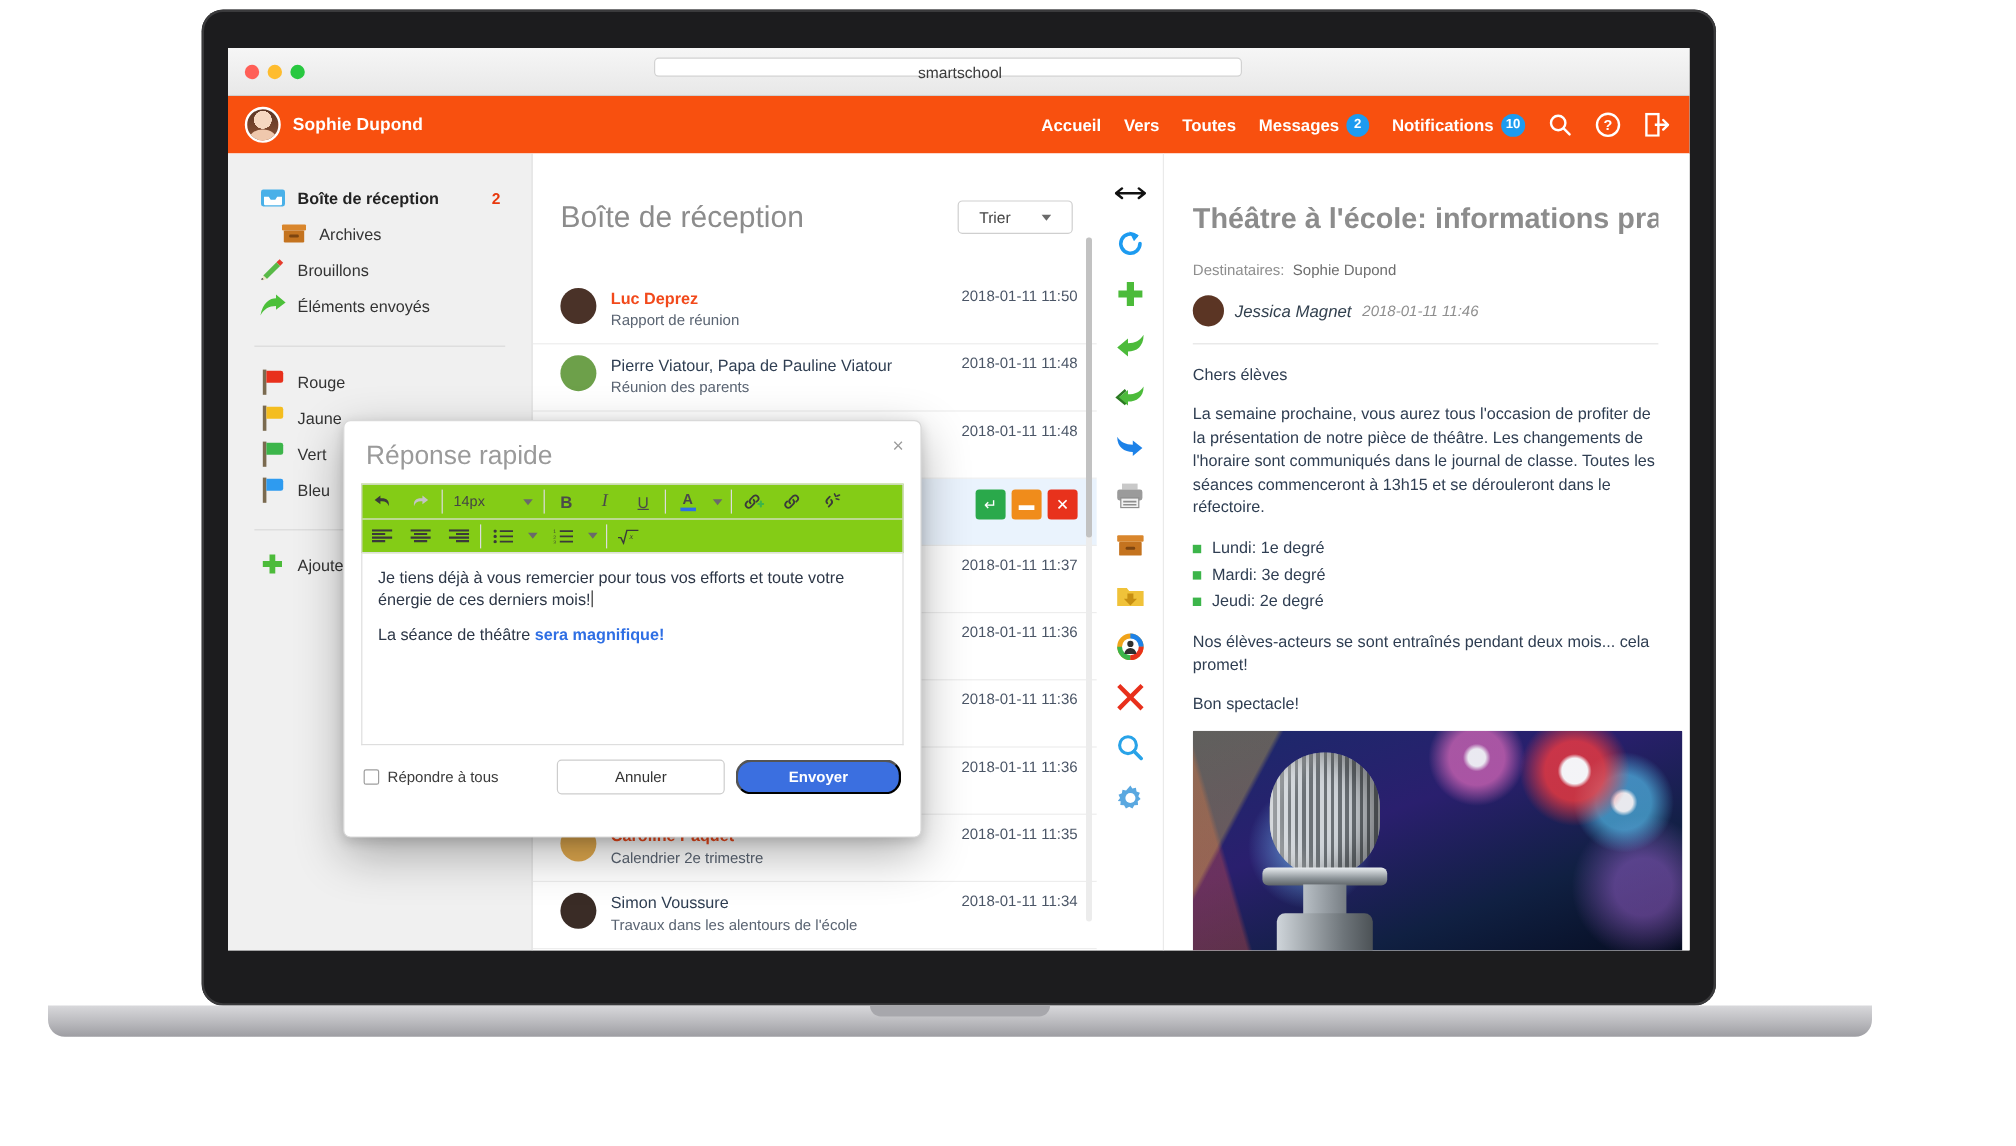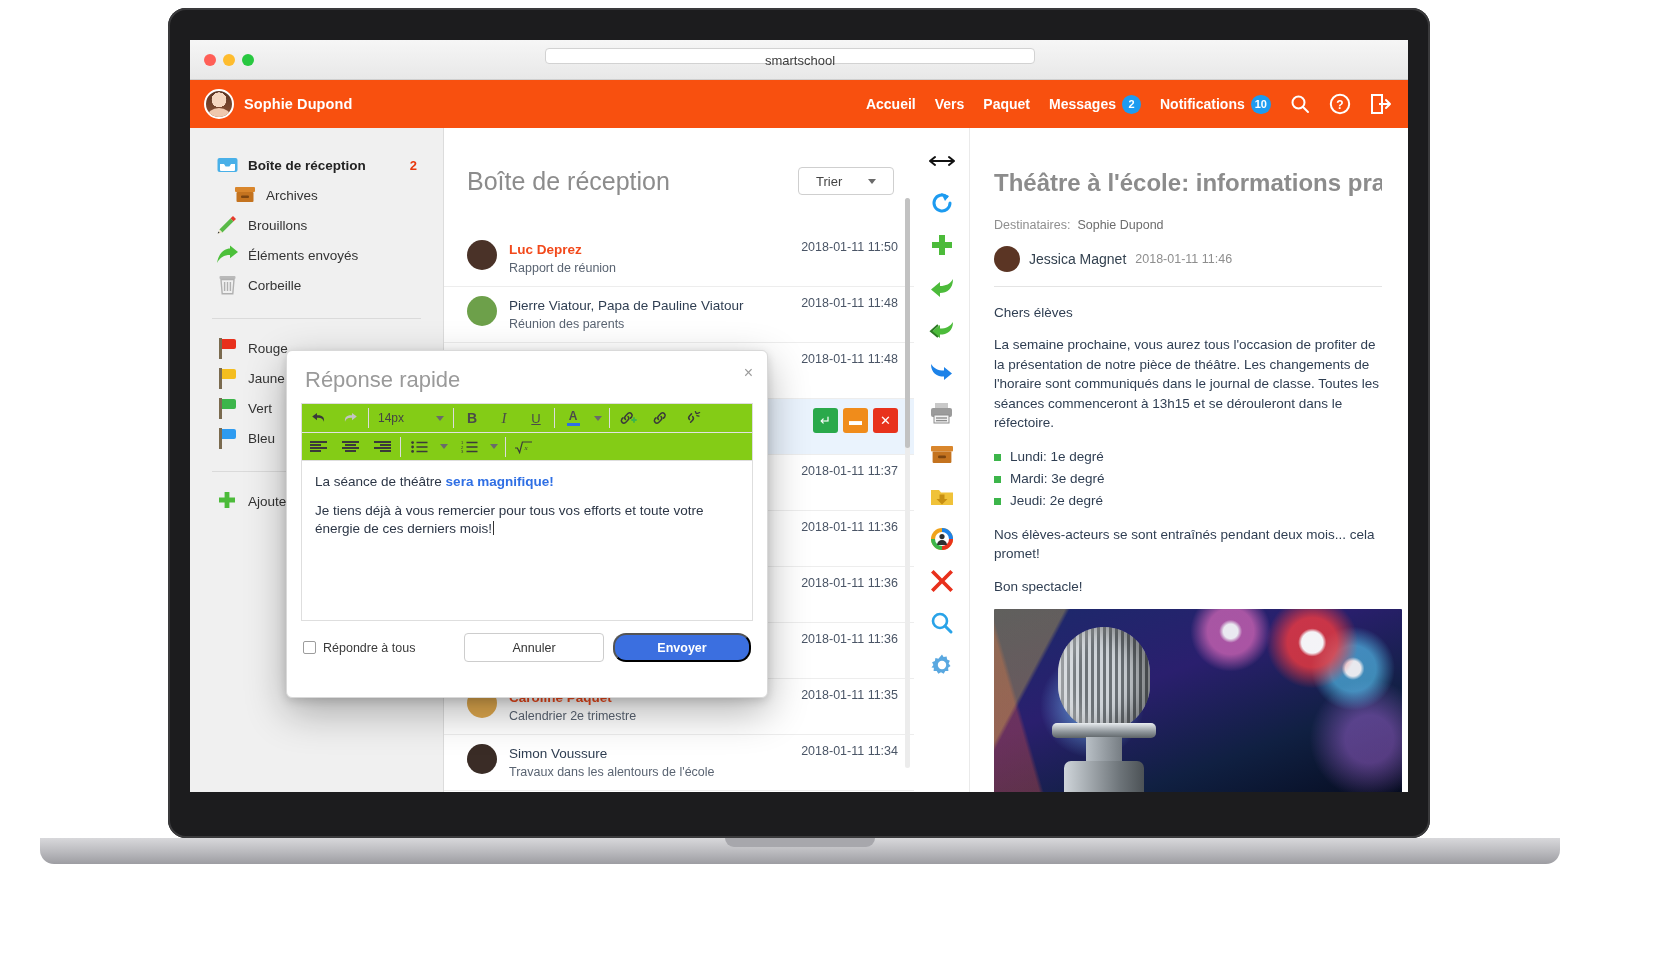--- a/index.html
+++ b/index.html
@@ -141,21 +141,21 @@
   .rail { position:absolute; left:724px; top:0; width:56px; height:664px; background:#fff;
           border-right:1px solid #eaeaea; display:flex; flex-direction:column;
           align-items:center; padding-top:18px; gap:12px; }
   .rail .ri { width:30px; height:30px; display:flex; align-items:center; justify-content:center; font-size:19px; }
 
   
   .detail { position:absolute; left:780px; top:0; right:0; height:664px; background:#fff; padding:20px 26px 0 24px; overflow:hidden; }
   .d-title { font-size:24px; color:#8c8c8c; line-height:30px; white-space:nowrap; overflow:hidden; }
   .d-recip { font-size:12.5px; color:#8e8e8e; margin-top:4px; }
   .d-recip b { color:#6d6d6d; font-weight:normal; }
-  .d-from { display:flex; align-items:center; gap:9px; margin-top:14px; padding-bottom:14px; border-bottom:1px solid #e4e4e4; }
+  .d-from { display:flex; align-items:center; gap:9px; margin-top:14px; padding-bottom:14px; border-bottom:1px solid #e4e4e4;font-style:italic; }
   .d-from .nm { font-size:14px; color:#33414f; }
   .d-from .dt { font-size:12.5px; color:#8e8e8e; }
   .d-body { font-size:13.5px; color:#2f3e52; line-height:19.5px; padding-top:16px; }
   .d-body p { margin:0 0 13px 0; }
   .d-ul { list-style:none; margin:0 0 13px 0; padding:0; }
   .d-ul li { position:relative; padding-left:16px; line-height:22px; }
   .d-ul li:before { content:""; position:absolute; left:0; top:8px; width:7px; height:7px; background:#3cb54a; }
   .photo {
     width:408px; height:186px; margin-top:3px; border-radius:1px; position:relative; overflow:hidden;
     background:
@@ -238,21 +238,21 @@
       <span class="user-name">Sophie Dupond</span>
 
       <nav class="nav">
         <a href="#">
           <span>Accueil</span>
         </a>
         <a href="#">
           <span>Vers</span>
         </a>
         <a href="#">
-          <span>Paquet</span>
+          <span>Toutes</span>
         </a>
         <a href="#">
           <span>Messages</span>
           <span class="badge">2</span>
         </a>
         <a href="#">
           <span>Notifications</span>
           <span class="badge">10</span>
         </a>
         <span class="icon-btn">
@@ -317,32 +317,20 @@
 
         <div class="side-item">
           <span class="ico">
             <svg width="23" height="20" viewBox="0 0 23 20">
               <path d="M1 18 C3 7 9 3.5 14 3.5 V0.5 L22 7 L14 13.2 V10 C8 10 4 12.5 1 18 z" fill="#4cc03a"></path>
             </svg>
           </span>
           <span class="lbl">Éléments envoyés</span>
         </div>
 
-        <div class="side-item">
-          <span class="ico">
-            <svg width="19" height="20" viewBox="0 0 19 20">
-              <rect x="1.5" y="1" width="16" height="3" rx="1" fill="#b9b9b9"></rect>
-              <path d="M3 4.5 h13 l-1.2 14.2H4.2z" fill="none" stroke="#b0b0b0" stroke-width="1.4"></path>
-              <line x1="6.6" y1="7" x2="6.6" y2="16" stroke="#b0b0b0" stroke-width="1.4"></line>
-              <line x1="9.5" y1="7" x2="9.5" y2="16" stroke="#b0b0b0" stroke-width="1.4"></line>
-              <line x1="12.4" y1="7" x2="12.4" y2="16" stroke="#b0b0b0" stroke-width="1.4"></line>
-            </svg>
-          </span>
-          <span class="lbl">Corbeille</span>
-        </div>
 
         <div class="side-sep"></div>
 
         <div class="side-item">
           <span class="ico">
             <span class="flag">
                 <span class="pole"></span>
                 <span class="cloth" style="background:#e8301c"></span>
               </span>
           </span>
@@ -692,22 +680,22 @@
             <span class="tb-btn">
               <svg width="20" height="14" viewBox="0 0 20 14">
                   <path d="M1 8 L3.4 8 L5.6 12.6 L8.4 2 H18" fill="none" stroke="#3a3a3a" stroke-width="1.2"></path>
                   <text x="10.5" y="9.5" font-size="7" font-style="italic" fill="#3a3a3a" font-family="Liberation Serif, serif">x</text>
                 </svg>
             </span>
           </div>
         </div>
 
         <div class="m-editor">
+          <p><span>Je tiens déjà à vous remercier pour tous vos efforts et toute votre énergie de ces derniers mois!</span><span class="caretbar"></span></p>
           <p><span>La séance de théâtre </span><span class="lnk">sera magnifique!</span></p>
-          <p><span>Je tiens déjà à vous remercier pour tous vos efforts et toute votre énergie de ces derniers mois!</span><span class="caretbar"></span></p>
         </div>
 
         <div class="m-foot">
           <label class="chk">
             <span class="chkbox"></span>
             <span>Répondre à tous</span>
           </label>
           <div class="m-btns">
             <button class="btn ghost">Annuler</button>
             <button class="btn primary">Envoyer</button>

